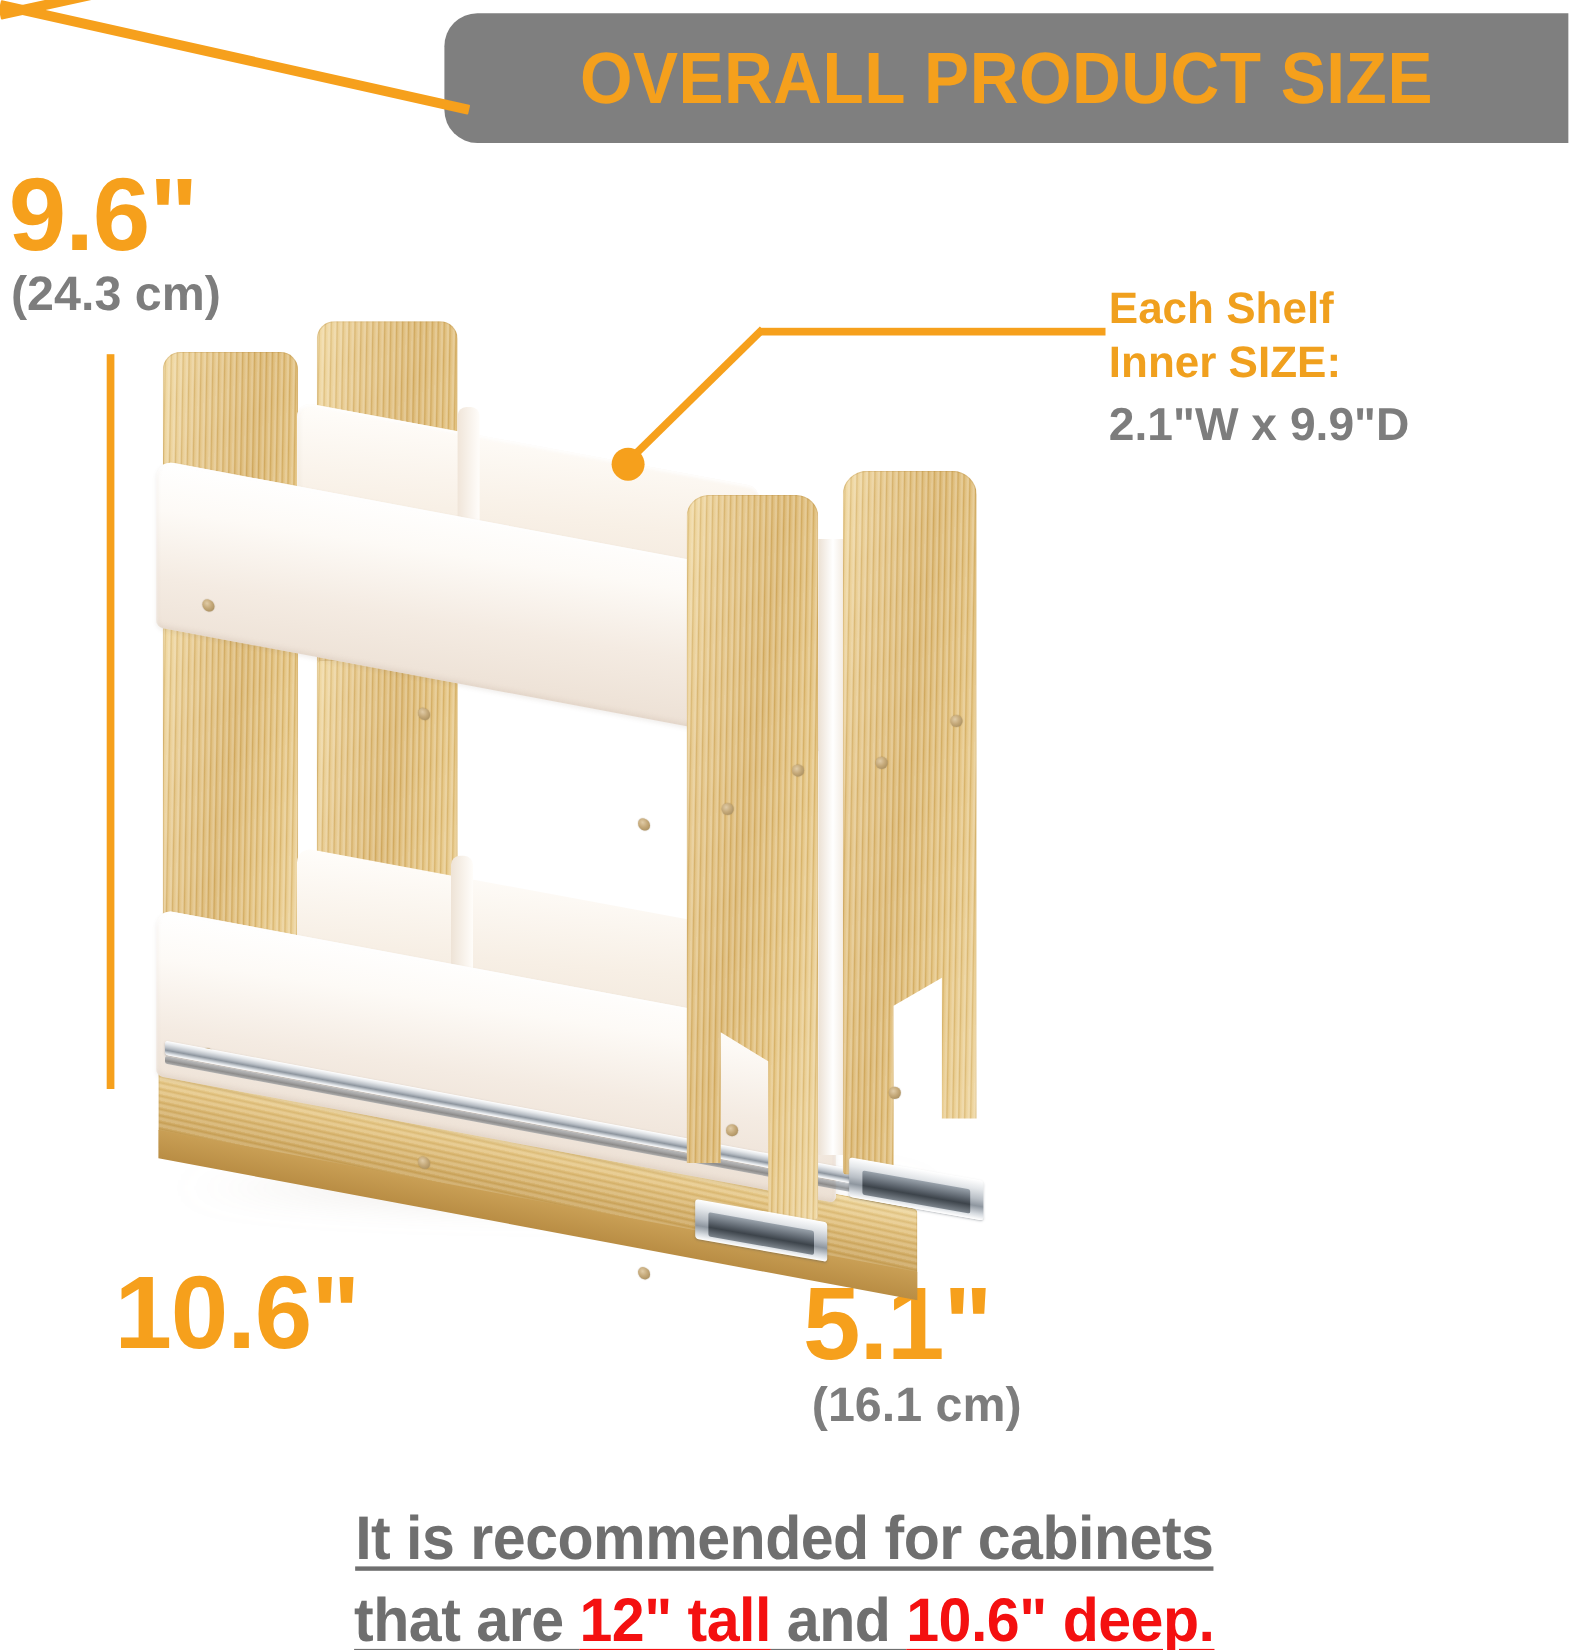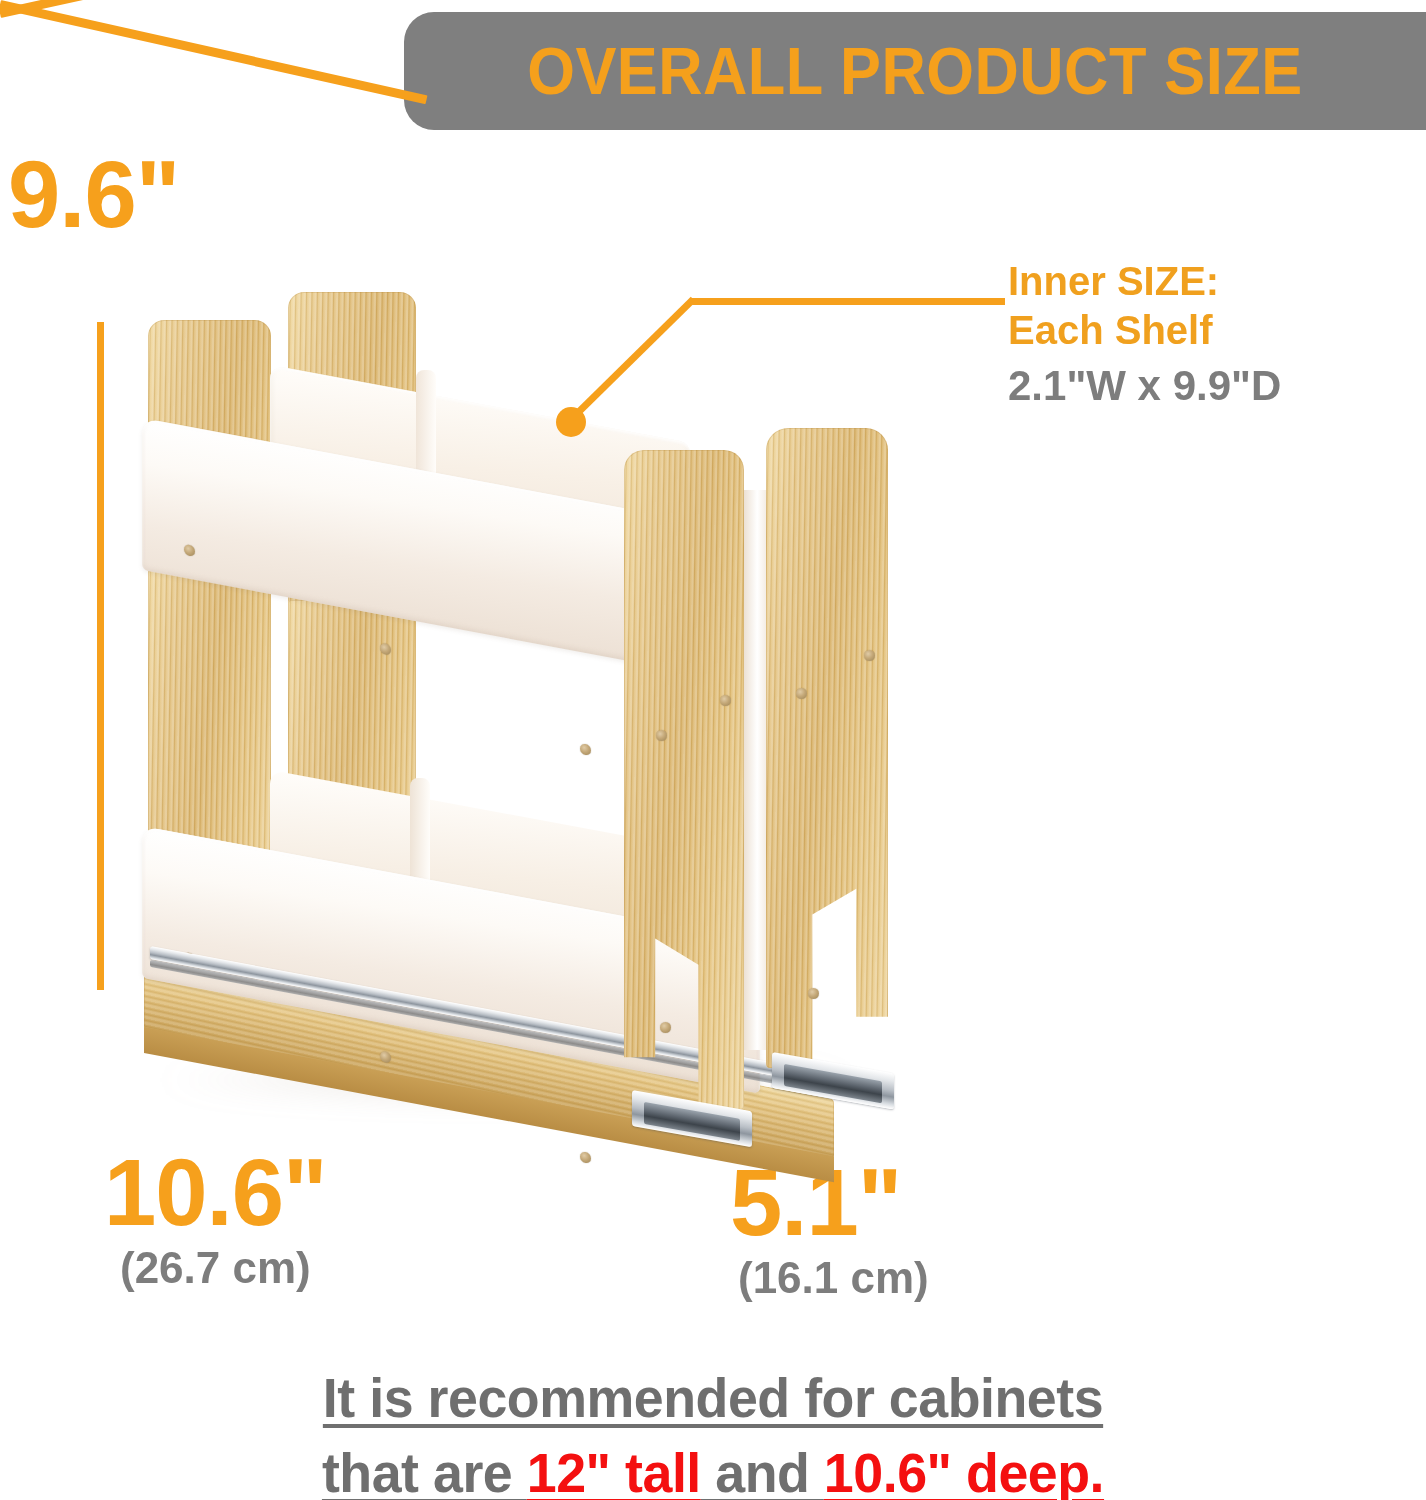--- a/index.html
+++ b/index.html
@@ -313,41 +313,41 @@
               transform:skewY(10deg); transform-origin:0 0;"></div>
   <div class="slide-dark" style="left:664px; top:794px; width:98px; height:22px; z-index:13; border-radius:2px;
               transform:skewY(10deg); transform-origin:0 0;"></div>
 
   <div style="left:40px; top:790px; width:700px; height:40px; z-index:1; filter:blur(14px);
               background:radial-gradient(ellipse at 50% 50%, rgba(150,130,110,.30), rgba(255,255,255,0) 72%);"></div>
 </div>
 
 <div id="dim-height">
   <div class="dim-inch">9.6"</div>
+  <div class="dim-cm">(24.3 cm)</div>
 </div>
 <div class="vline" id="height-line"></div>
 
 <div id="width-line"></div>
 <div id="dim-width">
   <div class="dim-inch">10.6"</div>
-  <div class="dim-cm">(26.7 cm)</div>
 </div>
 
 <div id="depth-line"></div>
 <div id="dim-depth">
   <div class="dim-inch">5.1"</div>
   <div class="dim-cm">(16.1 cm)</div>
 </div>
 
 <div id="callout-dot"></div>
 <div id="callout-diag"></div>
 <div id="callout-horiz"></div>
 <div id="callout-text">
+  <div class="cl-line">Each Shelf</div>
   <div class="cl-line">Inner SIZE:</div>
-  <div class="cl-line">Each Shelf</div>
   <div class="cl-size">2.1"W x 9.9"D</div>
 </div>
 
 <div id="recommend">
   <div class="rec-line">
     <span>It is recommended for cabinets</span>
   </div>
   <div class="rec-line"><span>that are </span><span class="red">12" tall</span><span> and </span><span class="red">10.6" deep.</span>
   </div>
 </div>

